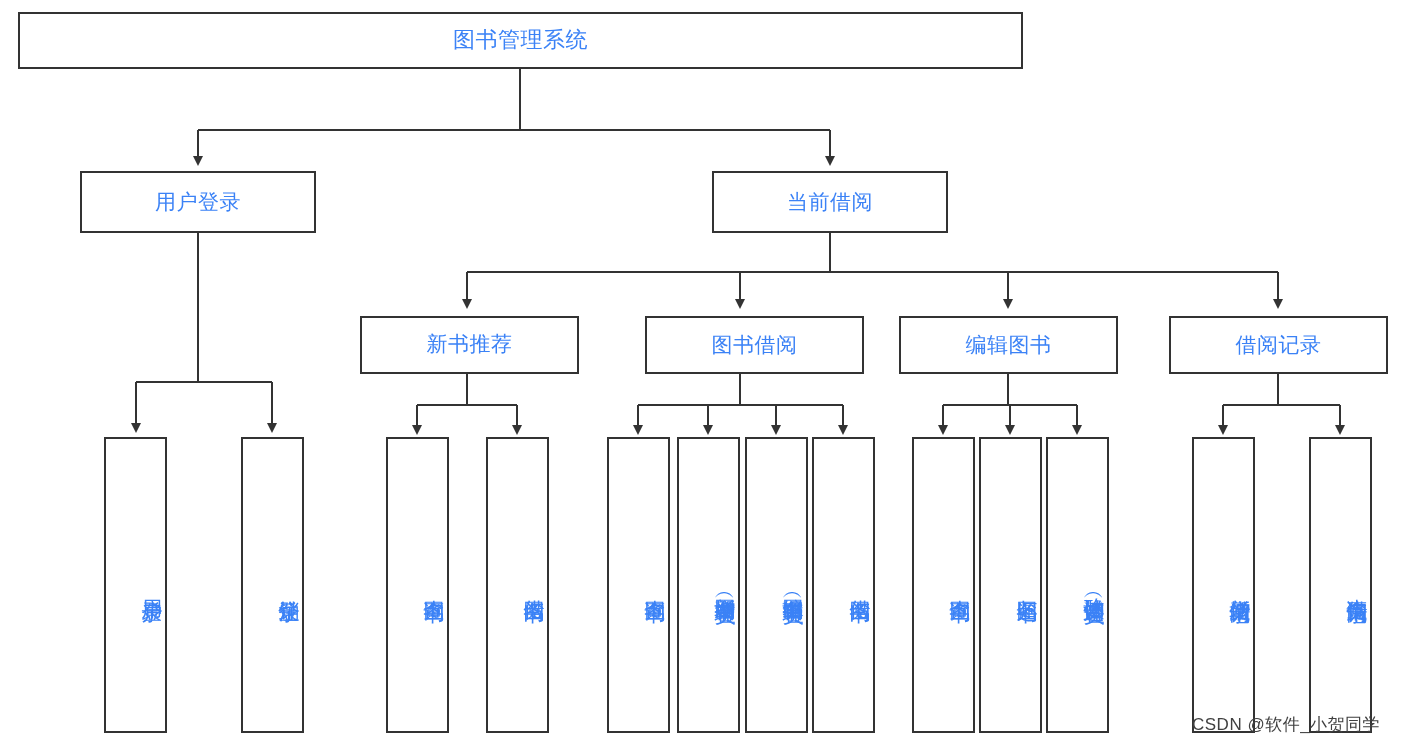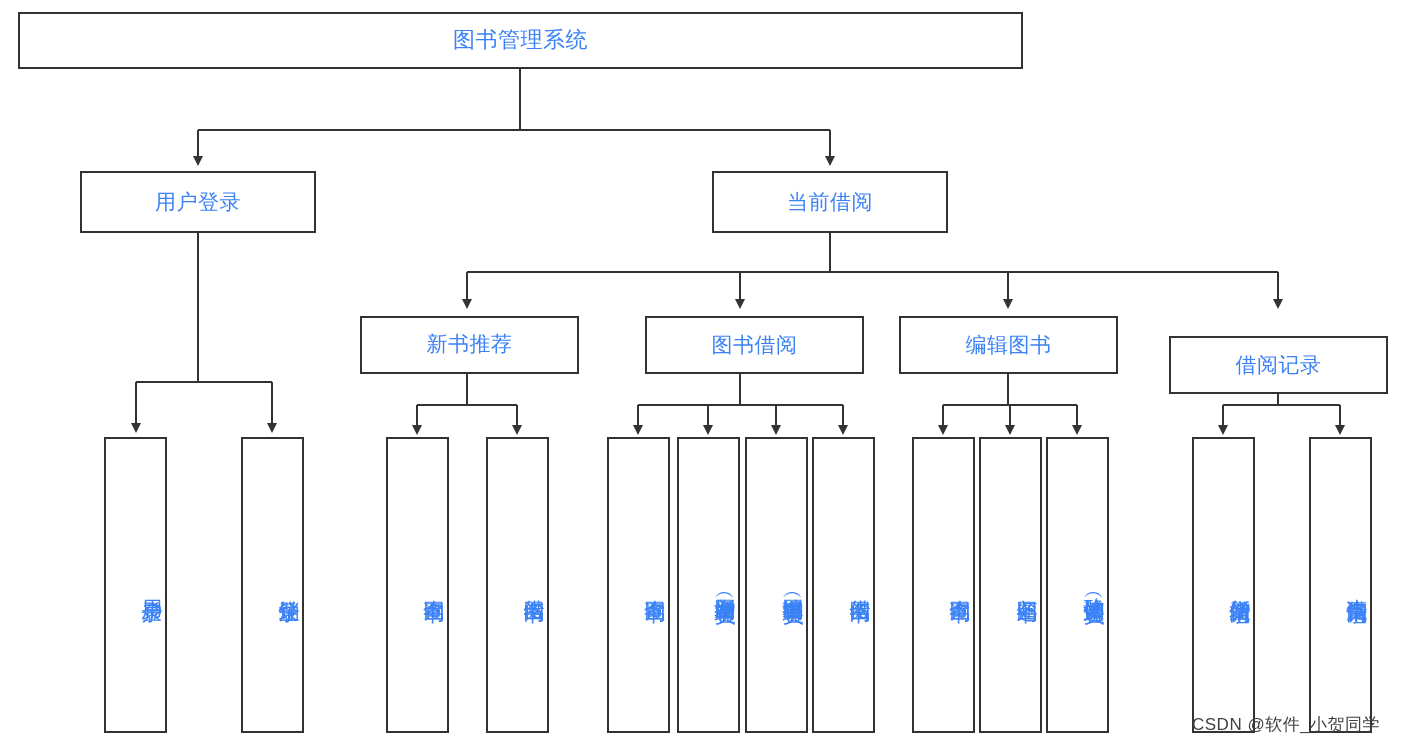--- a/index.html
+++ b/index.html
@@ -135,21 +135,21 @@
 
   <div class="node horiz" style="left:360px; top:316px; width:219px; height:58px;font-family:Liberation Serif, serif;">
     <span>新书推荐</span>
   </div>
   <div class="node horiz" style="left:645px; top:316px; width:219px; height:58px;">
     <span>图书借阅</span>
   </div>
   <div class="node horiz" style="left:899px; top:316px; width:219px; height:58px;">
     <span>编辑图书</span>
   </div>
-  <div class="node horiz" style="left:1169px; top:316px; width:219px; height:58px;margin-top:20px;">
+  <div class="node horiz" style="left:1169px; top:316px; width:219px; height:58px;">
     <span>借阅记录</span>
   </div>
 
   <div class="node vert" style="left:104px; top:437px; width:63px; height:296px;">
     <span>用户登录</span>
   </div>
   <div class="node vert" style="left:241px; top:437px; width:63px; height:296px;">
     <span>注销登录</span>
   </div>
 

